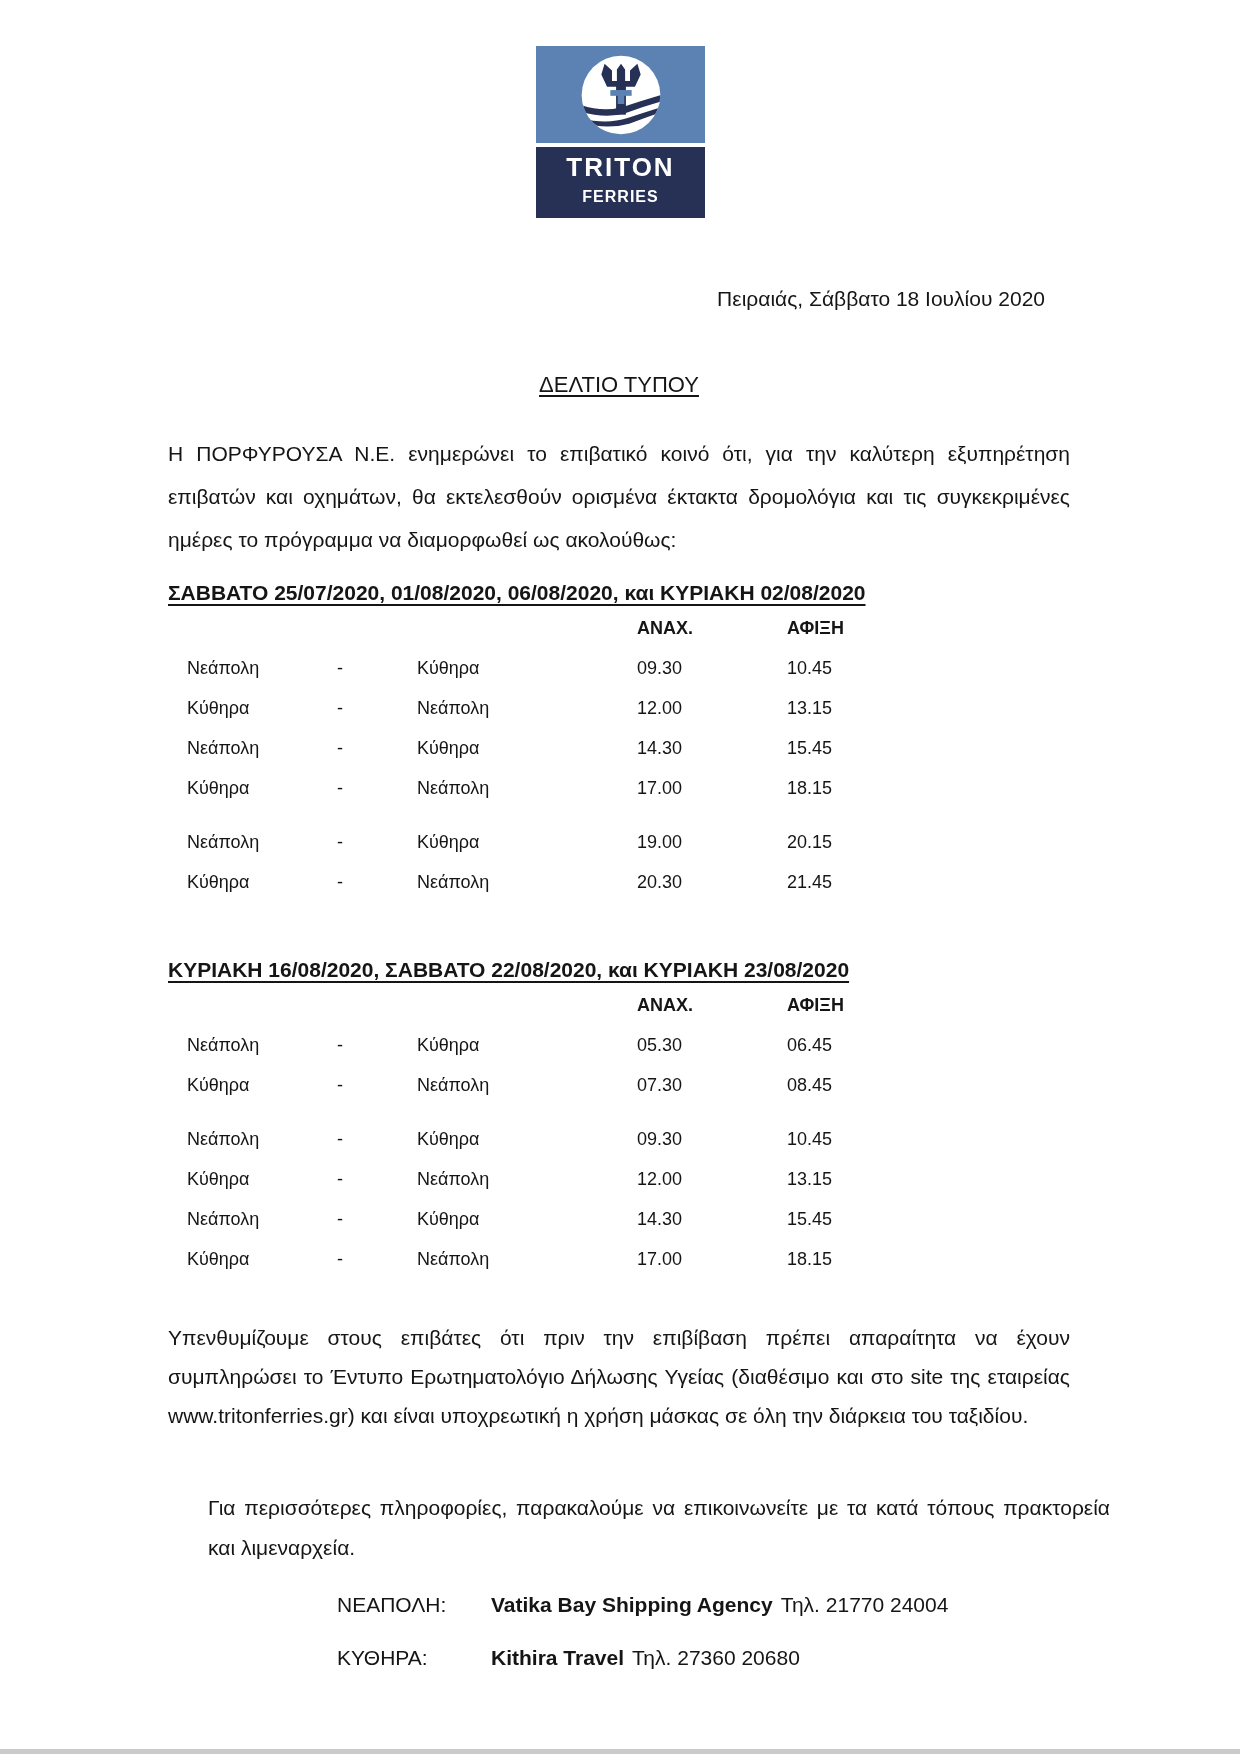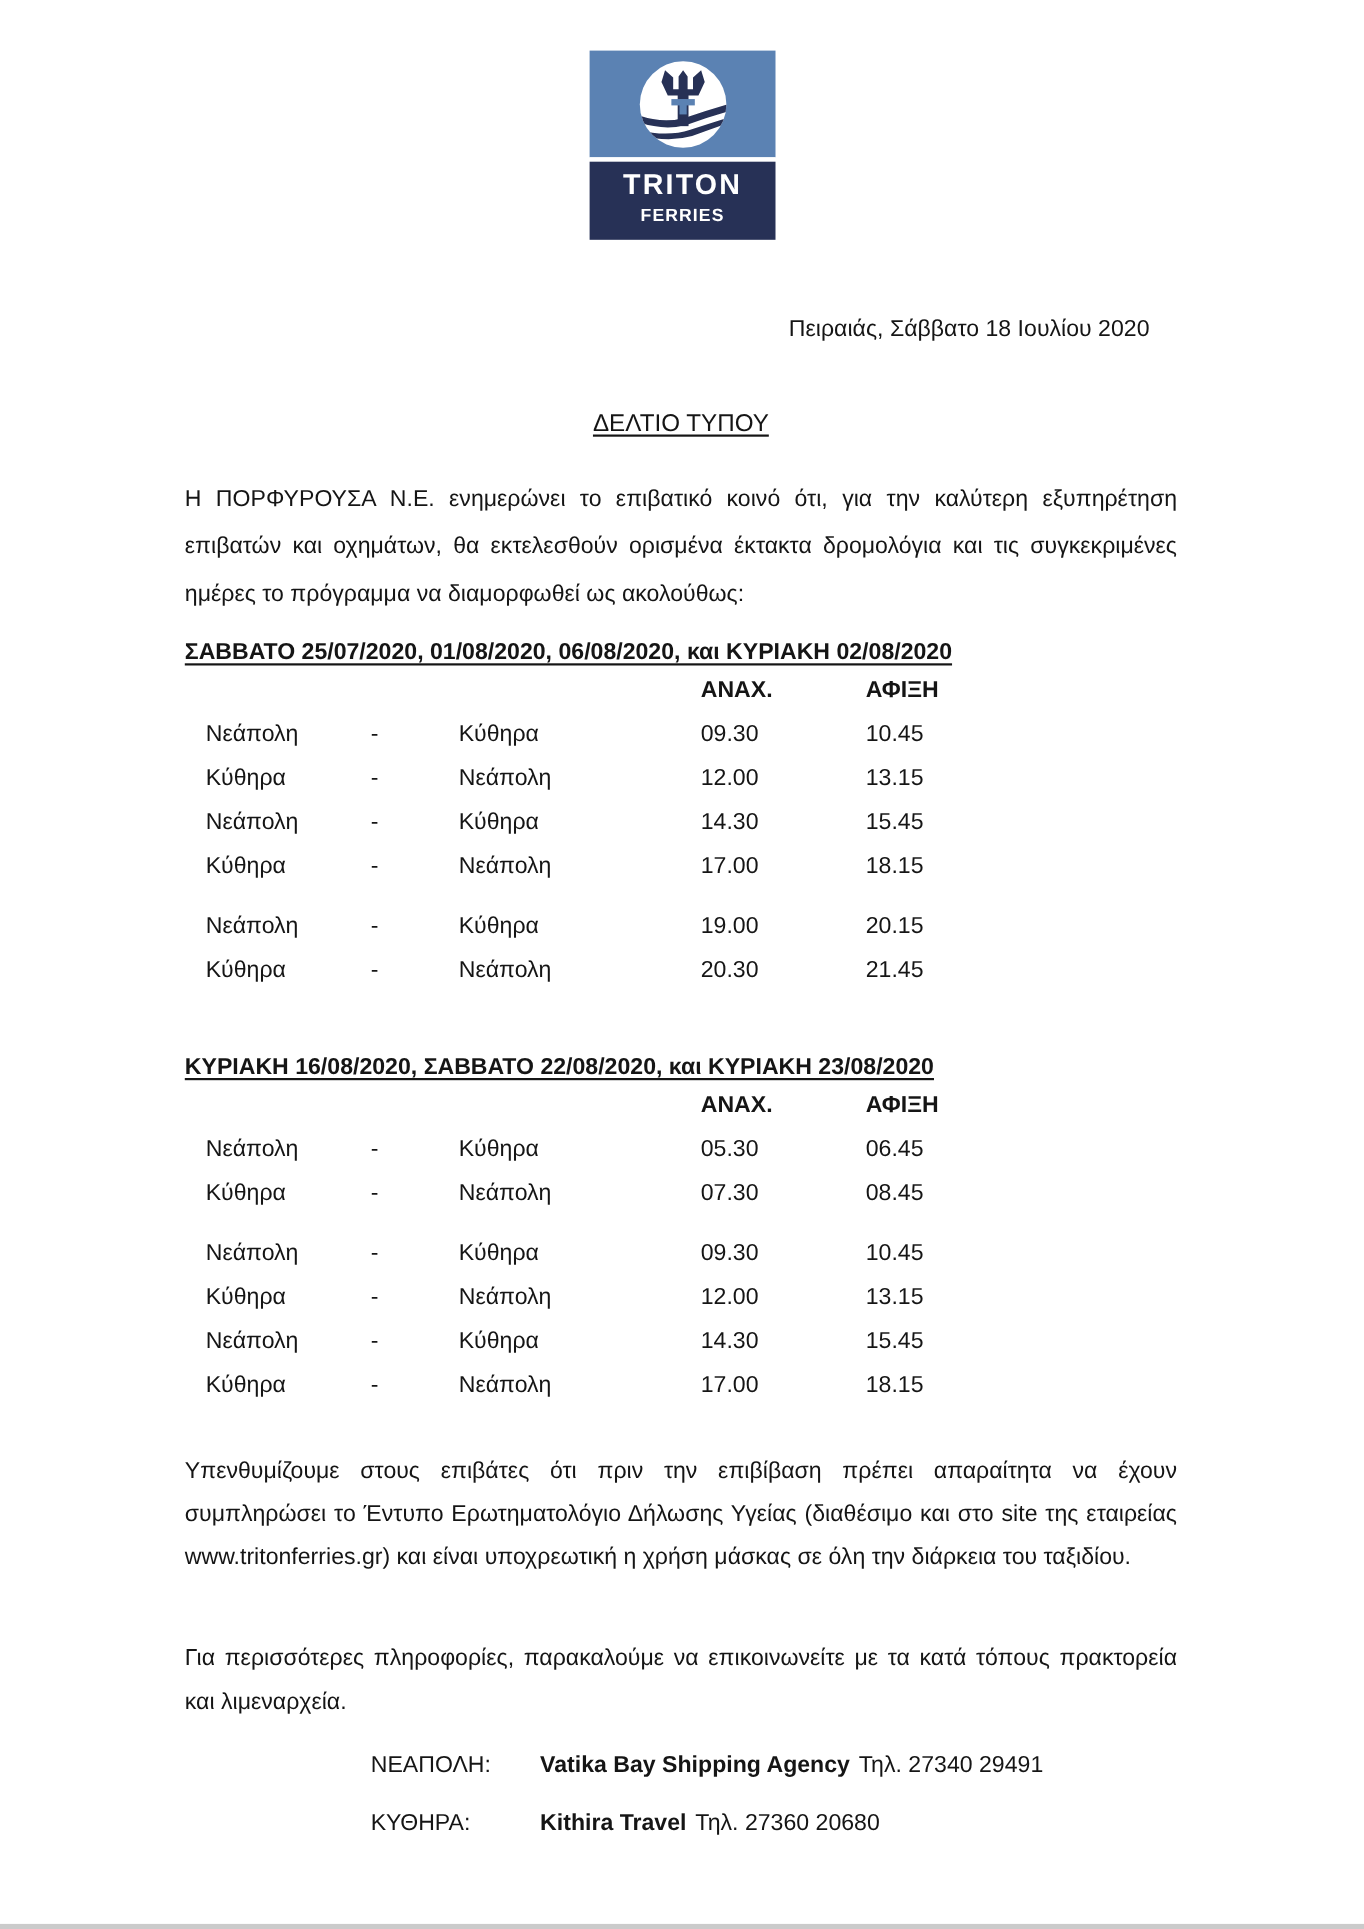--- a/index.html
+++ b/index.html
@@ -40,37 +40,37 @@
     position:absolute; top:372px; left:168px; width:902px;
     text-align:center; font-weight:normal; font-size:22px;
     text-decoration:underline; text-underline-offset:3px;
   }
   .para {
     position:absolute; left:168px; width:902px;
     font-size:21px; text-align:justify;
   }
   #intro    { top:432px;  line-height:43px; }
   #reminder { top:1318px; line-height:39px; }
-  #info     { top:1488px; line-height:40px; }
+  #info     { top:1488px; line-height:40px;margin-left:40px; }
 
   
   .schedule { position:absolute; left:168px; width:902px; }
   #schedule-0 { top:578px; }
   #schedule-1 { top:955px; }
   .sched-heading {
     font-size:21px; font-weight:bold; line-height:30px; height:30px;
     text-decoration:underline; text-underline-offset:4px;
     white-space:nowrap;
   }
   .t-row {
     display:grid;
     grid-template-columns:150px 80px 220px 150px 1fr;
     padding-left:19px;
     height:40px; align-items:center;
-    font-size:21px;
+    font-size:18px;
   }
   .t-head { font-weight:bold; }
   .t-row.gap { margin-top:14px; }
 
   
   .contacts { position:absolute; left:168px; top:1584px; width:902px; }
   .contact-line {
     display:flex; align-items:center;
     height:42px; margin-bottom:11px;
     padding-left:169px; font-size:21px;
@@ -224,21 +224,21 @@
   </div>
 </div>
 
 <div class="para" id="reminder">Υπενθυμίζουμε στους επιβάτες ότι πριν την επιβίβαση πρέπει απαραίτητα να έχουν συμπληρώσει το Έντυπο Ερωτηματολόγιο Δήλωσης Υγείας (διαθέσιμο και στο site της εταιρείας www.tritonferries.gr) και είναι υποχρεωτική η χρήση μάσκας σε όλη την διάρκεια του ταξιδίου.</div>
 <div class="para" id="info">Για περισσότερες πληροφορίες, παρακαλούμε να επικοινωνείτε με τα κατά τόπους πρακτορεία και λιμεναρχεία.</div>
 
 <div class="contacts">
   <div class="contact-line">
     <span class="contact-label">ΝΕΑΠΟΛΗ:</span>
     <span class="contact-agency">Vatika Bay Shipping Agency</span>
-    <span class="contact-phone">Τηλ. 27340 29491</span>
+    <span class="contact-phone">Τηλ. 21770 24004</span>
   </div>
   <div class="contact-line">
     <span class="contact-label">ΚΥΘΗΡΑ:</span>
     <span class="contact-agency">Kithira Travel</span>
     <span class="contact-phone">Τηλ. 27360 20680</span>
   </div>
 </div>
 
 <div class="page-edge"></div>
 

